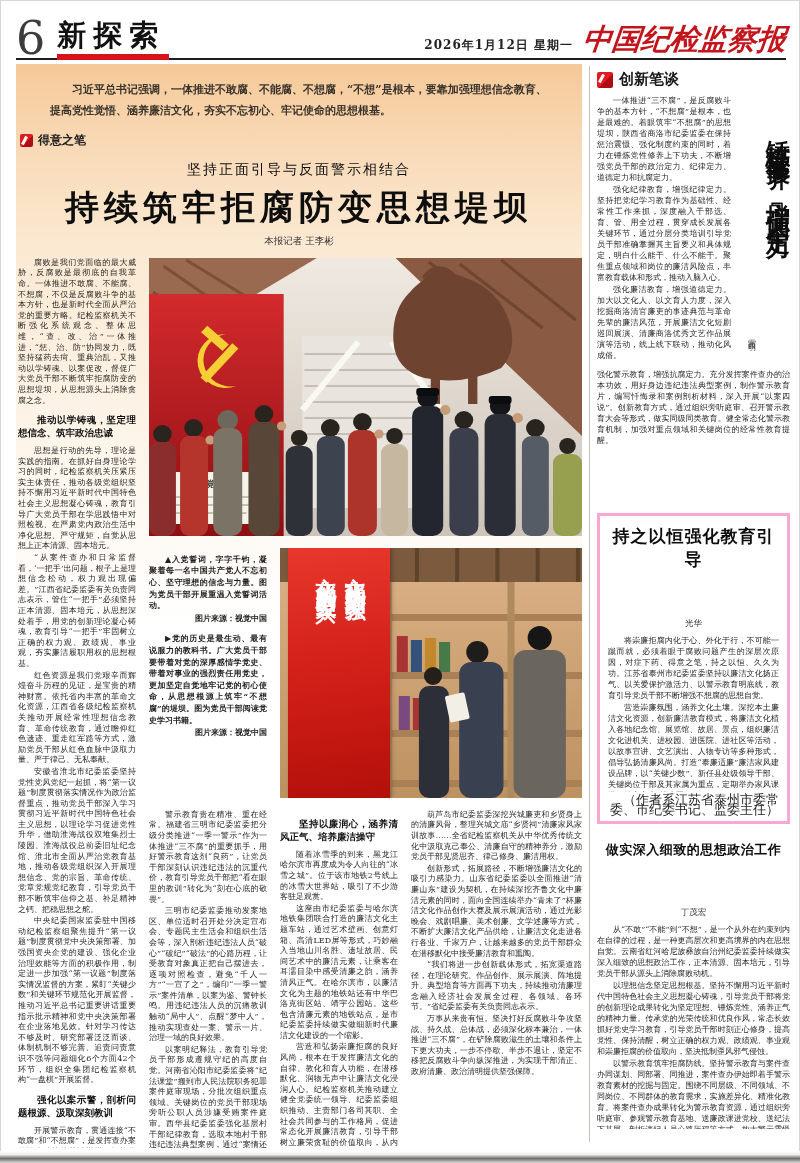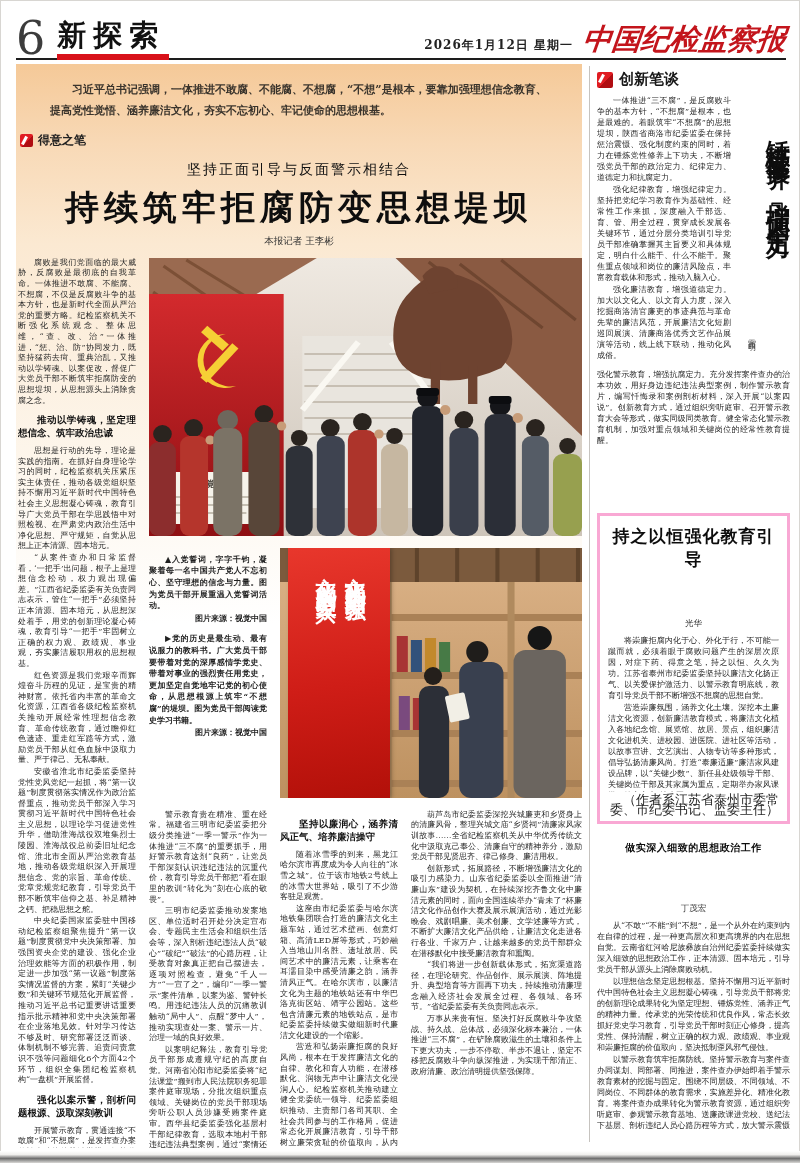--- a/index.html
+++ b/index.html
@@ -67,21 +67,21 @@
   .vauthor{position:absolute;right:34px;top:238px;writing-mode:vertical-rl;text-orientation:upright;
            font-size:8px;color:#444;letter-spacing:2px;}
   .signoff{font-size:13px;text-align:right;color:#262626;margin:3px 0 0;line-height:10px;}
   .red-box{border:3px solid #f9a8d4;margin-top:10px;padding:7px 8px 6px;height:292px;overflow:hidden;
            display:flex;flex-direction:column;background:#fff;}
   .box-title{font-size:17px;font-weight:900;text-align:center;letter-spacing:1px;margin:2px 0 4px;color:#0d0d0d;}
   .art-author{text-align:center;font-size:8.5px;color:#333;margin-bottom:5px;margin-top:43px;}
   .box-body,.art3-body{flex:1;overflow:hidden;font-size:8px;line-height:11px;text-align:justify;color:#262626;}
   .box-body p,.art3-body p{margin:0 0 1px;text-indent:2em;}
   .side-art3{margin-top:13px;height:292px;overflow:hidden;display:flex;flex-direction:column;}
-  .art3-title{font-size:10px;font-weight:900;text-align:center;letter-spacing:.5px;margin:4px 0 5px;color:#0d0d0d;}
+  .art3-title{font-size:13px;font-weight:900;text-align:center;letter-spacing:.5px;margin:4px 0 5px;color:#0d0d0d;}
   
   .bottom-band{position:absolute;left:0;right:0;bottom:0;height:12px;
      background:linear-gradient(180deg,#ffffff 0%,#f0efed 30%,#6f6f6f 62%,#d9d8d6 100%);}
 </style>
 </head>
 <body>
 
 <div class="page">
 
   <header class="hdr">

